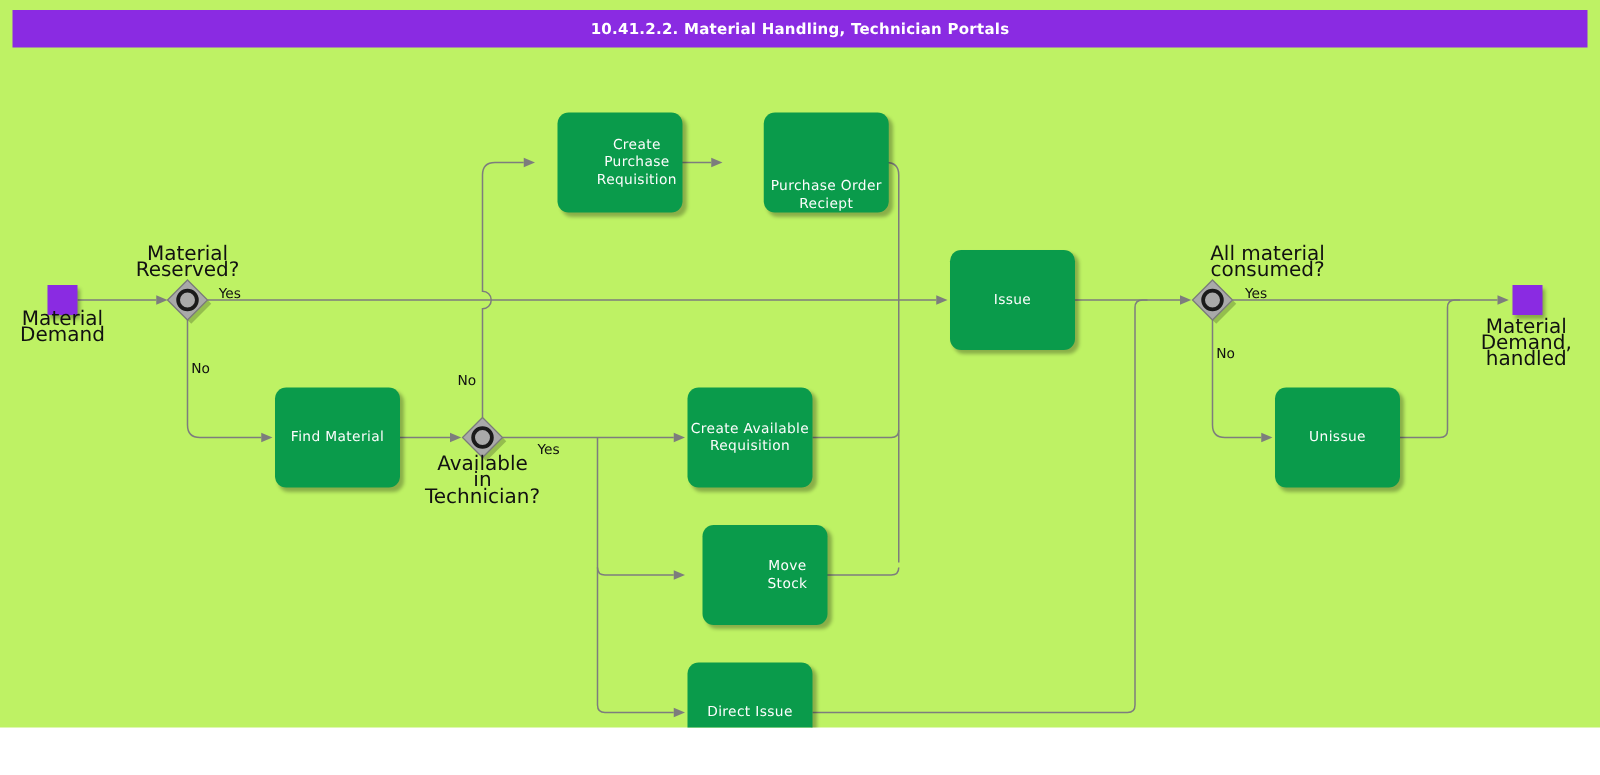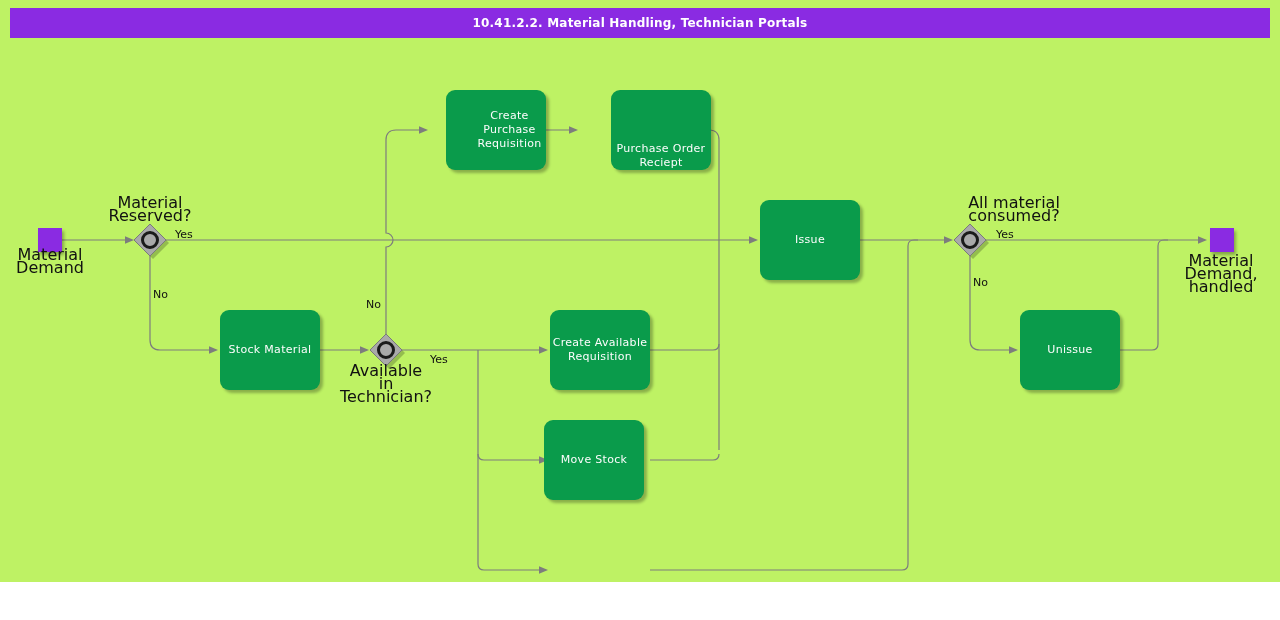--- a/index.html
+++ b/index.html
@@ -124,28 +124,31 @@
 
   <div class="task" style="left:446px; top:90px;padding-left:27px;">
     <span>Create Purchase
 Requisition</span>
   </div>
   <div class="task" style="left:611px; top:90px;align-items:flex-end;">
     <span>Purchase Order
 Reciept</span>
   </div>
   <div class="task" style="left:220px; top:310px;">
-    <span>Stock Material</span>
+    <span>Find Material</span>
   </div>
   <div class="task" style="left:550px; top:310px;">
     <span>Create Available
 Requisition</span>
   </div>
-  <div class="task" style="left:544px; top:420px;">
+  <div class="task" style="left:562px; top:420px;padding-left:36px;">
     <span>Move Stock</span>
+  </div>
+  <div class="task" style="left:550px; top:530px;">
+    <span>Direct Issue</span>
   </div>
   <div class="task" style="left:760px; top:200px;">
     <span>Issue</span>
   </div>
   <div class="task" style="left:1020px; top:310px;">
     <span>Unissue</span>
   </div>
 
   <div class="nodelabel" style="left:50px; top:248px;">Material
 Demand</div>

